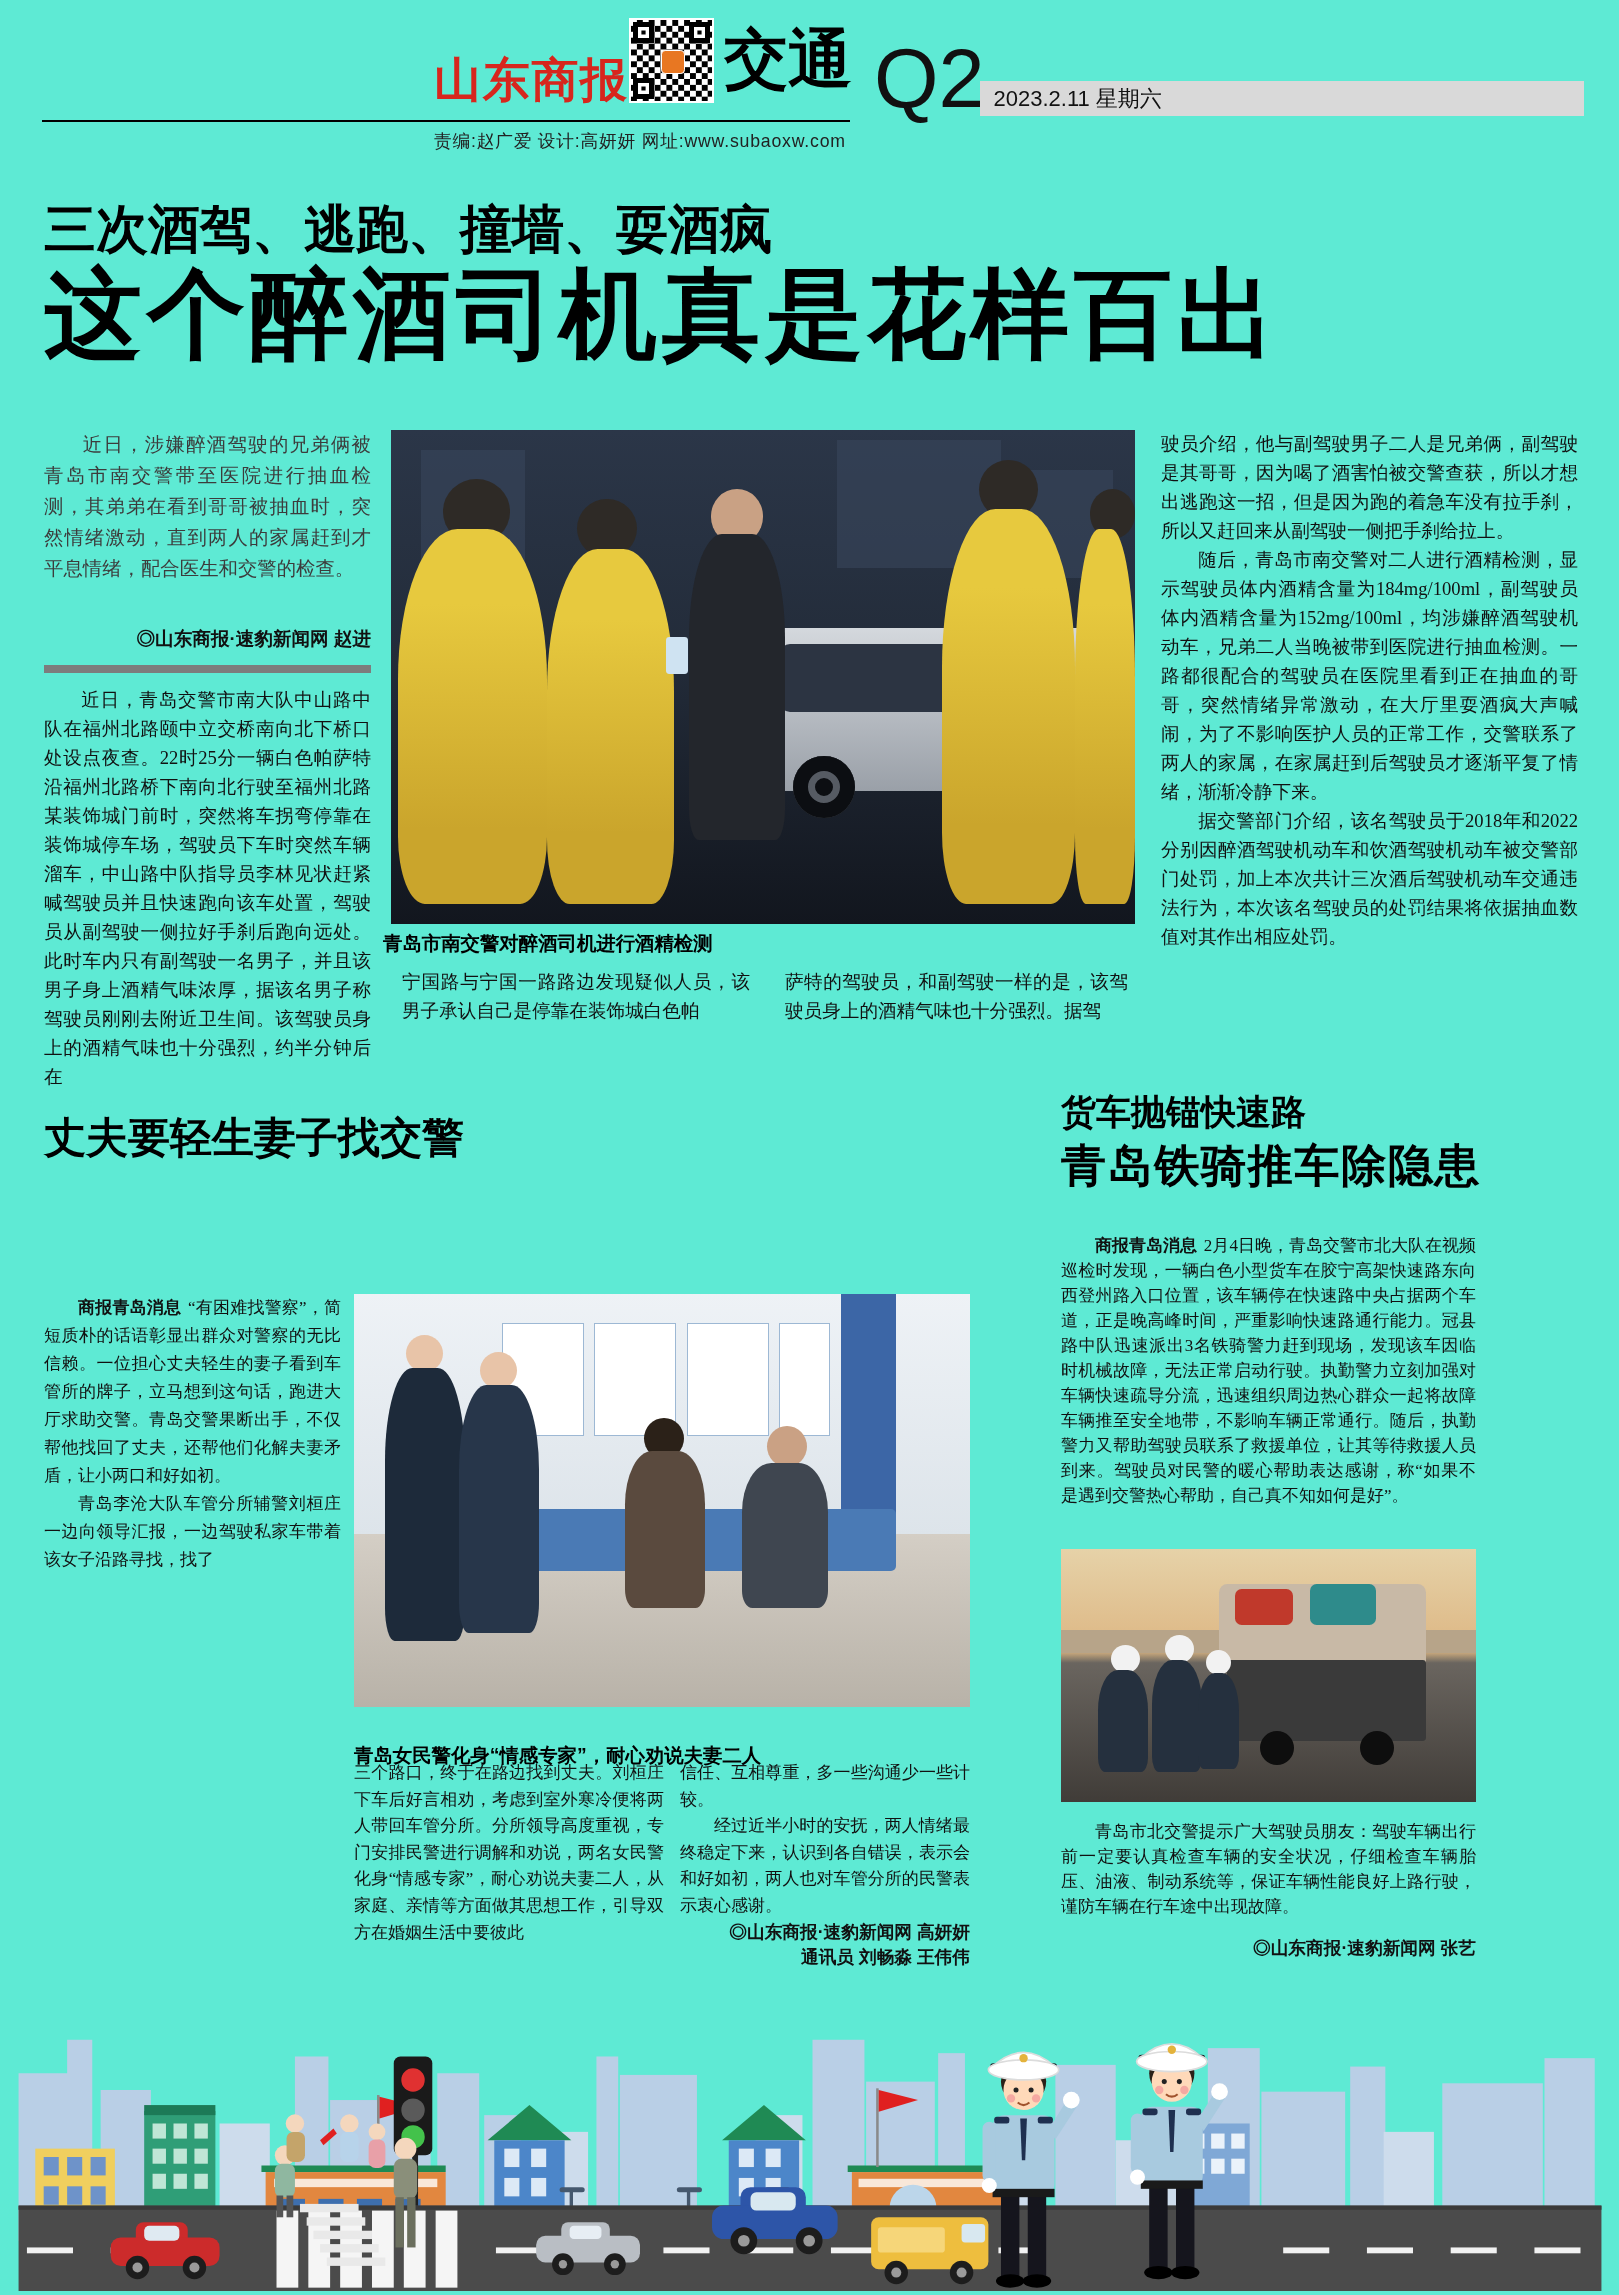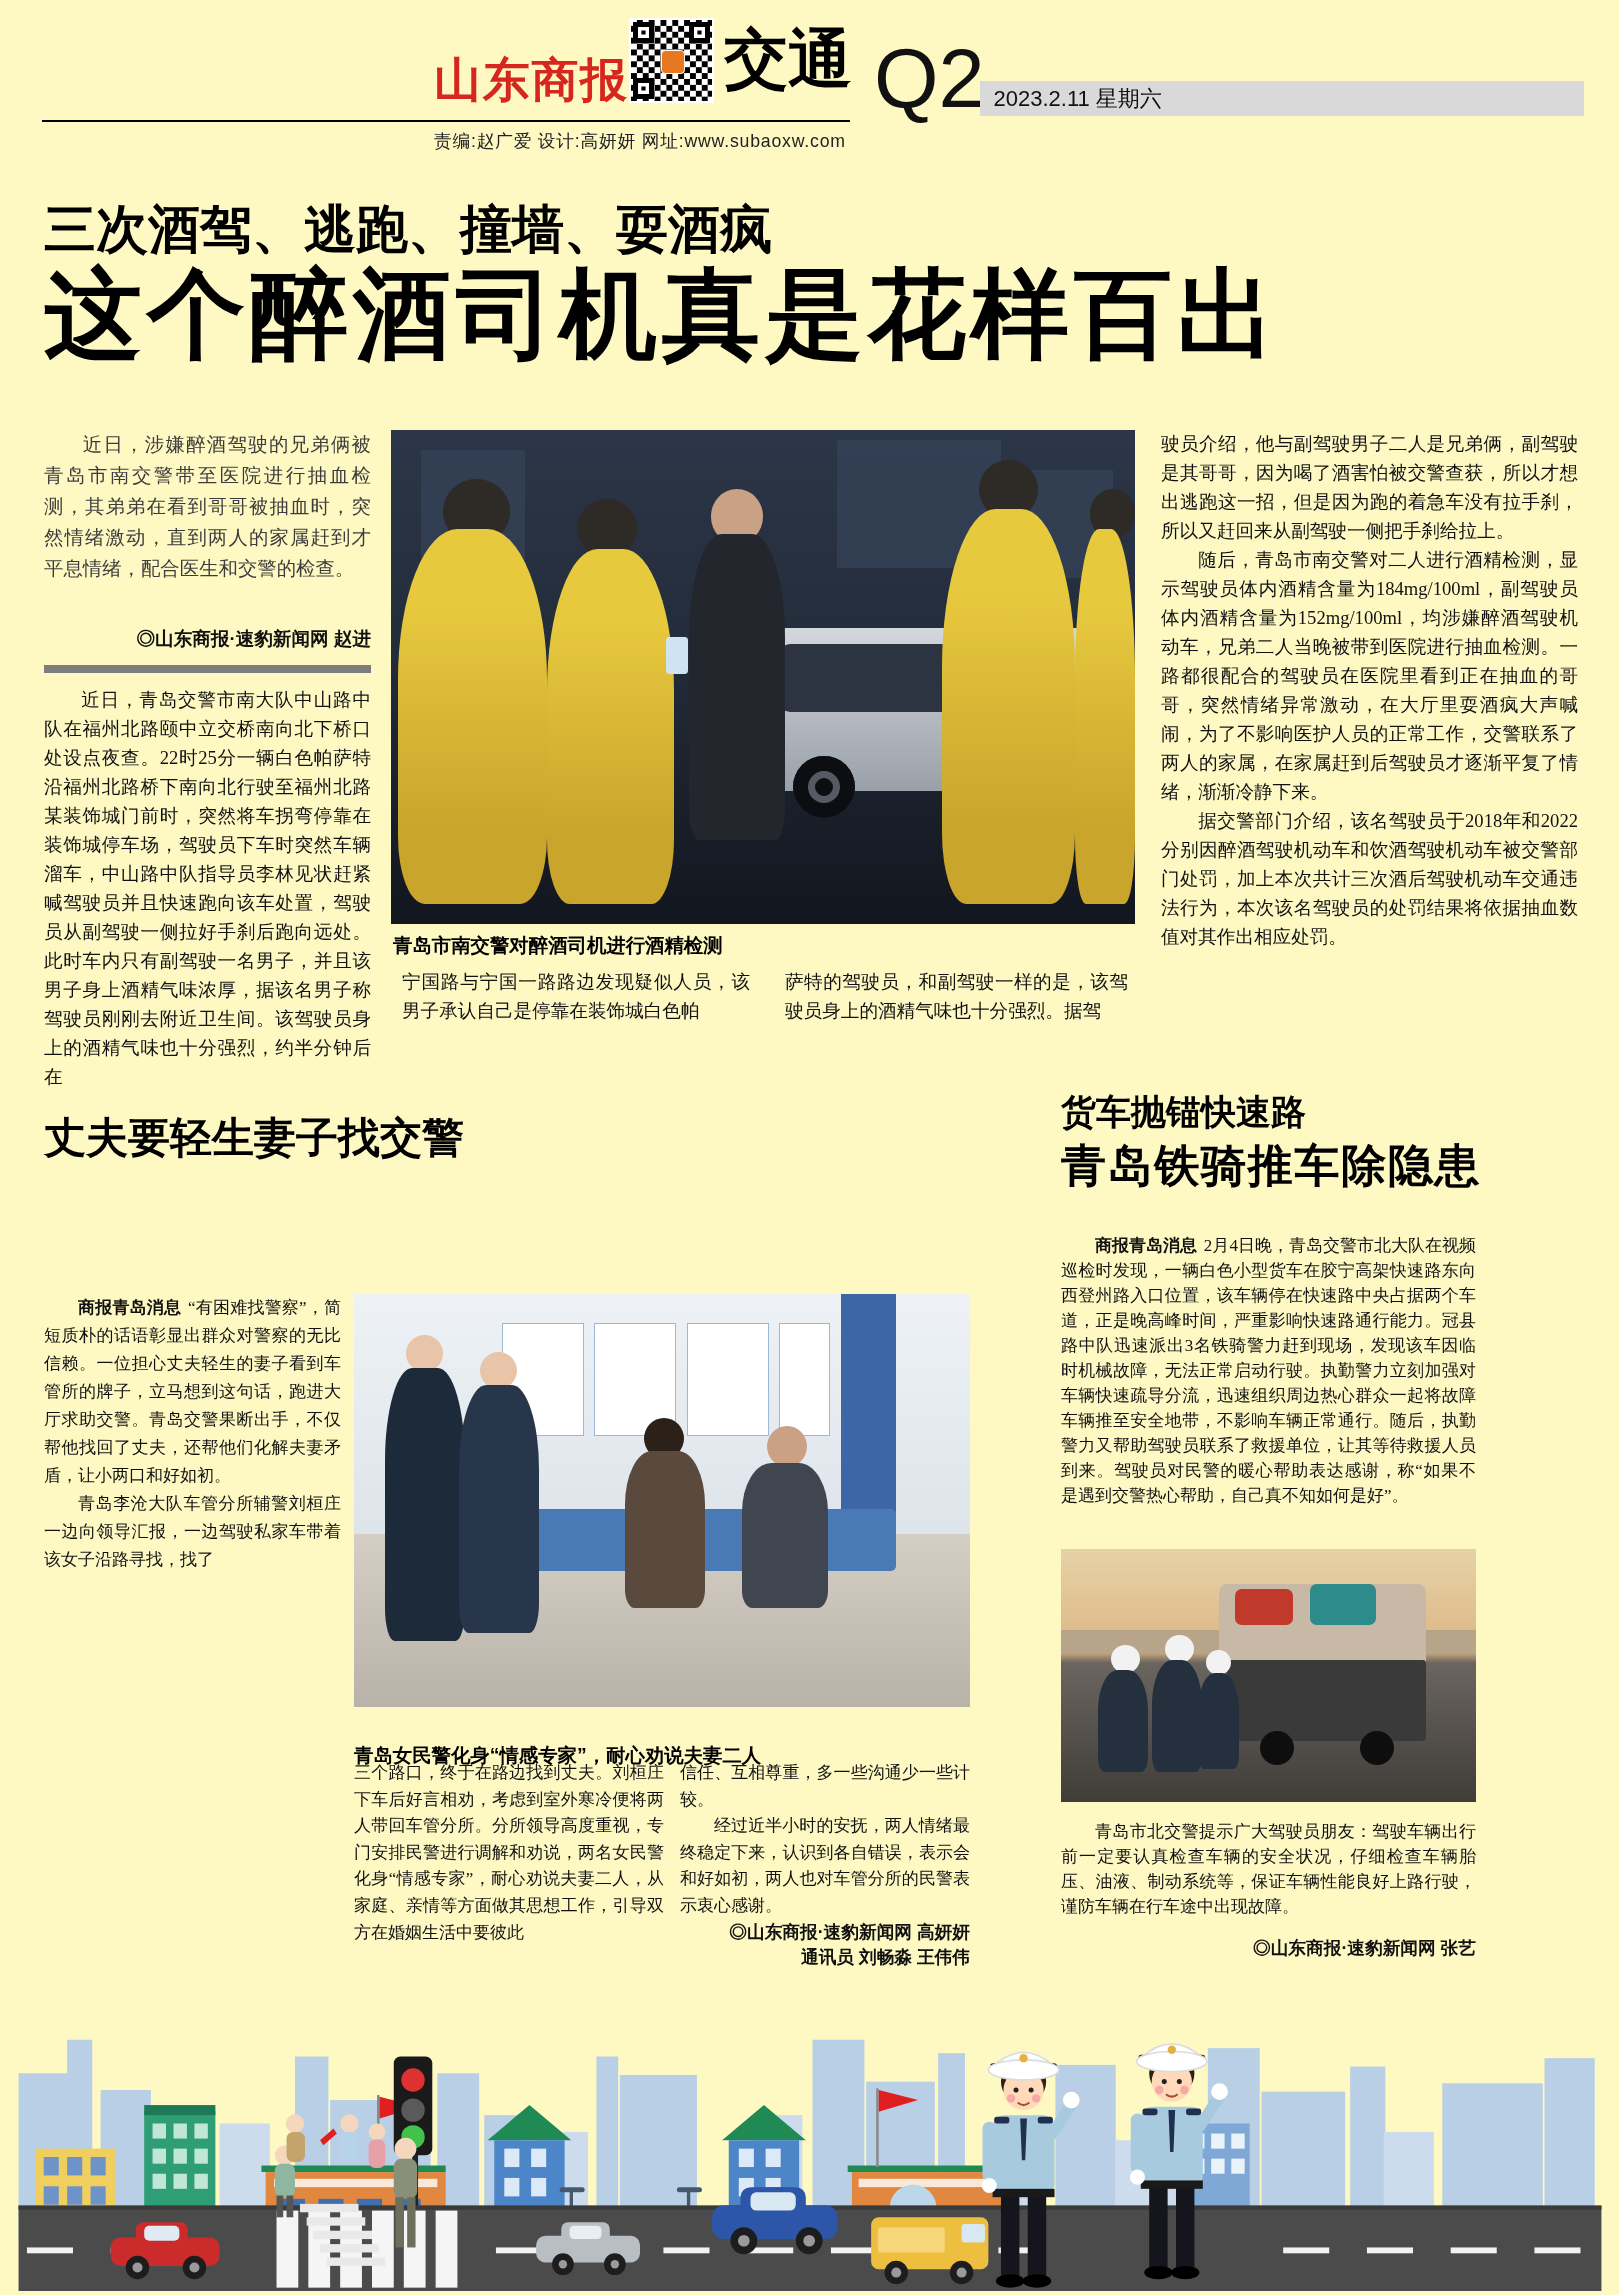--- a/index.html
+++ b/index.html
@@ -1,16 +1,16 @@
 <!DOCTYPE html>
 <html style="font-size:13.5px"><head>
 <meta charset="utf-8">
 <style>
   html,body{margin:0;padding:0;background:#e9e9e9;}
-  .page{position:relative;width:1620px;height:2295px;background:#fef9c3;overflow:hidden;
+  .page{position:relative;width:1620px;height:2295px;background:#5eead4;overflow:hidden;
         font-family:"Liberation Serif",serif;color:#111;}
   
   .brand{position:absolute;left:434px;top:56px;font:900 47px/1 "Liberation Sans",sans-serif;
          color:#d7261d;letter-spacing:1.7px;}
   .qr{position:absolute;left:631px;top:20px;width:81px;height:81px;
       background:repeating-conic-gradient(#000 0% 25%,#fff 0% 50%) 0 0/11.8px 11.8px;
       outline:2.5px solid #fff;}
   .qr i{position:absolute;width:11.8px;height:11.8px;background:#000;border:5px solid #000;
         box-shadow:inset 0 0 0 3.4px #fff;}
   .qr .tl{left:1.7px;top:1.7px}.qr .tr{right:1.7px;top:1.7px}.qr .bl{left:1.7px;bottom:1.7px}
@@ -36,21 +36,21 @@
             color:#3c3c3c;}
   .a1-byline{position:absolute;left:44px;top:628px;width:327px;text-align:right;
              font:700 18.6px/1.2 "Liberation Sans",sans-serif;color:#111;}
   .a1-divider{position:absolute;left:44px;top:665px;width:327px;height:7.6px;background:#7d7d7d;}
   .a1-col1{position:absolute;left:44px;top:685px;width:327px;font:400 18.6px/29px "Liberation Serif",serif;}
   .a1-col2{position:absolute;left:402px;top:967px;width:348px;font:400 18.6px/29px "Liberation Serif",serif;}
   .a1-col3{position:absolute;left:785px;top:967px;width:343px;font:400 18.6px/29px "Liberation Serif",serif;}
   .a1-col4{position:absolute;left:1161px;top:429px;width:417px;font:400 18.6px/29px "Liberation Serif",serif;}
   .a1-col4 p{margin:0;}
   .photo-caption{font:700 19.4px/1.3 "Liberation Sans",sans-serif;color:#000;}
-  .cap1{position:absolute;left:393px;top:933px;width:744px;}
+  .cap1{position:absolute;left:383px;top:933px;width:744px;font-family:Liberation Mono, monospace;}
   
   .photo1{position:absolute;left:391px;top:430px;width:744px;height:494px;overflow:hidden;
           background:linear-gradient(#2b3648 0%,#232c3a 45%,#12161e 100%);}
   .p1-bldg{position:absolute;background:#39465c;opacity:.6;}
   .p1-car{position:absolute;left:46%;top:40%;width:52%;height:33%;border-radius:22px 32px 10px 10px;
           background:linear-gradient(#d4d8dd,#9aa0a8);}
   .p1-car .win{position:absolute;left:12%;top:10%;width:52%;height:42%;background:#2c3442;border-radius:10px;}
   .p1-wheel{position:absolute;width:62px;height:62px;border-radius:50%;background:#0c0e12;
             box-shadow:inset 0 0 0 15px #0c0e12, inset 0 0 0 22px #565b63;}
   .p1-off{position:absolute;border-radius:40% 40% 18% 18%;

